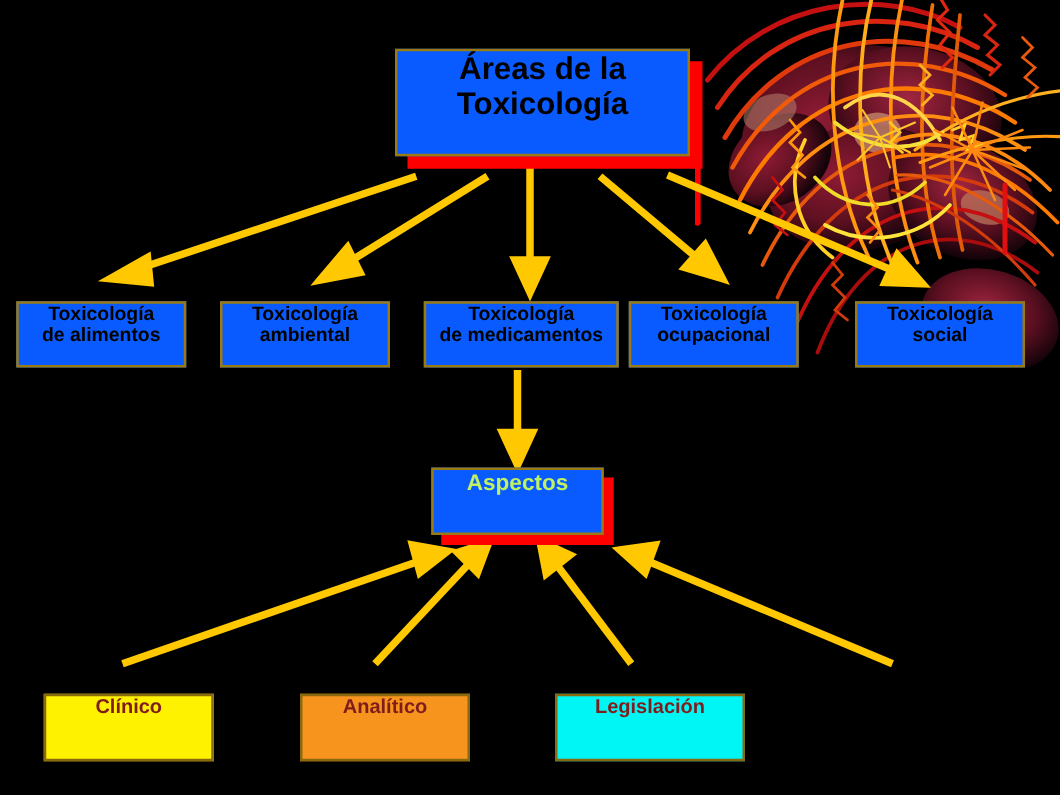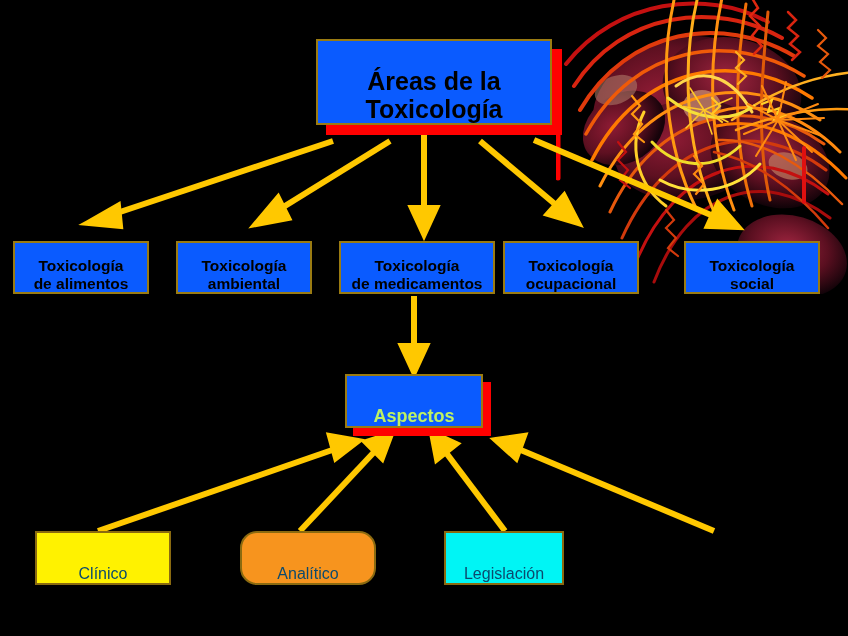--- a/index.html
+++ b/index.html
@@ -34,21 +34,21 @@
     width: 848px;
     height: 636px;
     pointer-events: none;
   }
 
   
   .node {
     position: absolute;
     box-sizing: border-box;
     display: flex;
-    align-items: flex-end;
+    align-items: flex-start;
     justify-content: center;
     text-align: center;
     line-height: 1.12;
   }
 
   .node .label {
     display: block;
     white-space: pre-line;
   }
 
@@ -83,24 +83,25 @@
     border: 2px solid #9A7B12;
     color: #bef264;
     font-size: 18px;
     font-weight: bold;
     z-index: 6;
   }
 
   
   .node-leaf {
     border: 2px solid #8A6A10;
-    color: #0c4a6e;
+    color: #7f1d1d;
     font-size: 16px;
-    font-weight: normal;
-    z-index: 6;
+    font-weight: bold;
+    z-index: 6;
+    margin-top: 24px;
   }
 </style>
 </head>
 <body>
 
 <div id="stage">
 
   <svg id="artwork" viewBox="0 0 300 300" xmlns="http://www.w3.org/2000/svg">
     <defs>
       <radialGradient id="blobA" cx="40%" cy="38%" r="62%">
@@ -269,22 +270,22 @@
 
   <div class="shadow-red" style="left:353px; top:382px; width:138px; height:54px;"></div>
   <div class="node node-aspectos" style="left:345px; top:374px; width:138px; height:54px;">
     <span class="label">Aspectos</span>
   </div>
 
   <div class="node node-leaf" style="left:35px; top:531px; width:136px; height:54px; background:#FFF200;">
     <span class="label">Clínico</span>
   </div>
 
-  <div class="node node-leaf" style="left:240px; top:531px; width:136px; height:54px; background:#F7941E;border-radius:17px;">
+  <div class="node node-leaf" style="left:240px; top:531px; width:136px; height:54px; background:#F7941E;">
     <span class="label">Analítico</span>
   </div>
 
-  <div class="node node-leaf" style="left:444px; top:531px; width:120px; height:54px; background:#00F5F5;">
+  <div class="node node-leaf" style="left:444px; top:531px; width:152px; height:54px; background:#00F5F5;">
     <span class="label">Legislación</span>
   </div>
 
 
 </div>
 
 </body></html>

